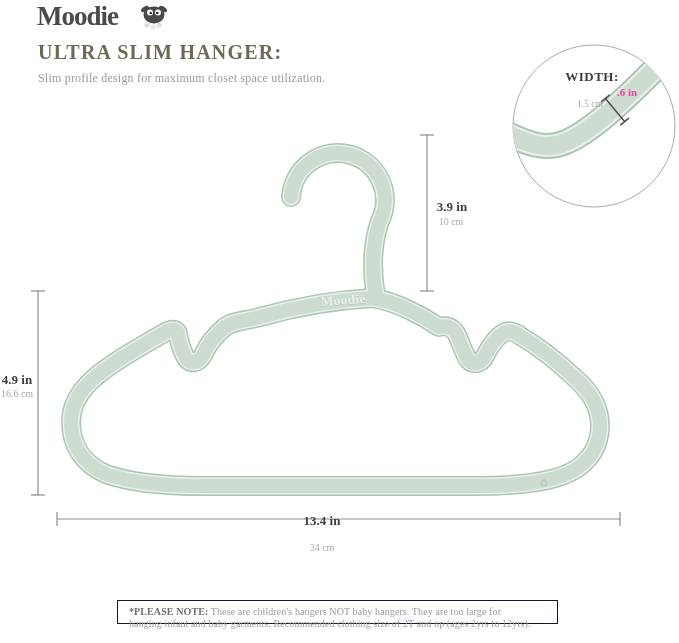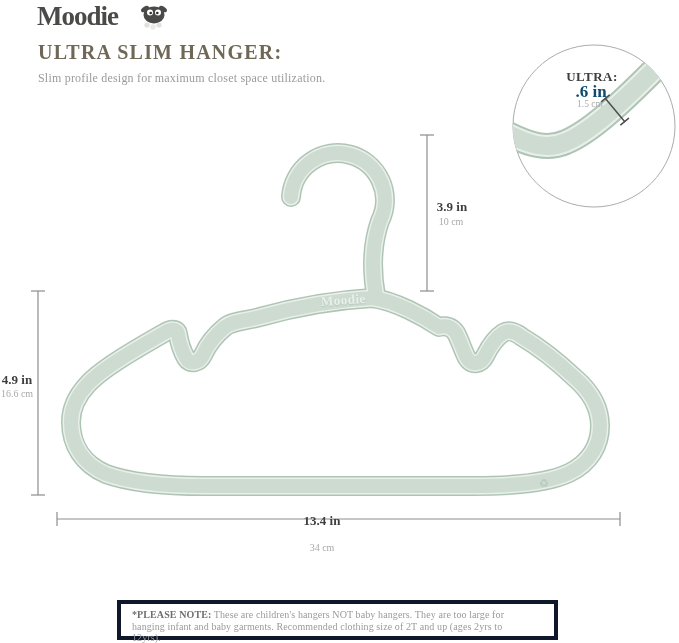--- a/index.html
+++ b/index.html
@@ -22,38 +22,38 @@
   .desc { left:38px; font-size:12px; color:#9b9b9b; letter-spacing:0.2px; }
   .desc-1 { top:71px; }
   .desc-2 { top:86px; }
 
   
   .dim-in { font-size:13px; font-weight:bold; color:#3f3f3f; }
   .dim-cm { font-size:10px; color:#a9a9a9; }
 
   
   .inset-label { font-size:13px; font-weight:bold; color:#3e3e3e; letter-spacing:0.5px; }
-  .inset-in    { font-size:17px; font-weight:bold; color:#0c4a6e; }
+  .inset-in    { font-size:11px; font-weight:bold; color:#ec4899;margin-left:36px; }
   .inset-cm    { font-size:9.5px; color:#ababab; }
 
   
   .emboss {
     left:321px; top:294px; font-size:13px; font-weight:bold;
     color:rgba(235,242,236,0.95); letter-spacing:0.5px;
     transform:rotate(-4deg); transform-origin:left center;
     text-shadow:0 1px 1px rgba(150,175,160,0.45);
   }
   .recycle {
     left:539px; top:477px; font-size:11px; color:#b4c8ba; opacity:0.9;
   }
 
   
   .note-box {
-    left:117px; top:600px; width:441px; height:40px;
-    border:4px solid #0f172a; box-sizing:border-box;
+    left:117px; top:600px; width:441px; height:24px;
+    border:1px solid #0f172a; box-sizing:border-box;
     padding:5px 24px 0 11px;
   }
   .note-text { font-size:10px; line-height:11.5px; color:#9a9a9a; letter-spacing:0.1px; }
   .note-label { font-weight:bold; color:#6e6e6e; }
 
   svg { display:block; }
 </style>
 </head>
 <body>
 
@@ -143,21 +143,21 @@
     <circle cx="12.7" cy="12" r="1.3" fill="#2e2e2c"></circle>
     <circle cx="19.3" cy="12" r="1.3" fill="#2e2e2c"></circle>
     <circle cx="9" cy="24" r="2.6" fill="#e0e0de"></circle>
     <circle cx="15" cy="26" r="2.8" fill="#eaeae8"></circle>
     <circle cx="21" cy="24" r="2.6" fill="#e0e0de"></circle>
   </svg>
 
   <div class="abs desc desc-1">Slim profile design for maximum closet space utilization.</div>
   <div class="abs page-title">ULTRA SLIM HANGER:</div>
 
-  <div class="abs ctr inset-label" style="left:592px; top:77px;">ULTRA:</div>
+  <div class="abs ctr inset-label" style="left:592px; top:77px;">WIDTH:</div>
   <div class="abs ctr inset-in" style="left:591px; top:92px;">.6 in</div>
   <div class="abs ctr inset-cm" style="left:590px; top:104px;">1.5 cm</div>
 
   <div class="abs emboss">Moodie</div>
   <div class="abs recycle">♻</div>
 
   <div class="abs ctr dim-in" style="left:452px; top:207px;">3.9 in</div>
   <div class="abs ctr dim-cm" style="left:451px; top:221px;">10 cm</div>
 
   <div class="abs ctr dim-in" style="left:17px; top:380px;">4.9 in</div>

